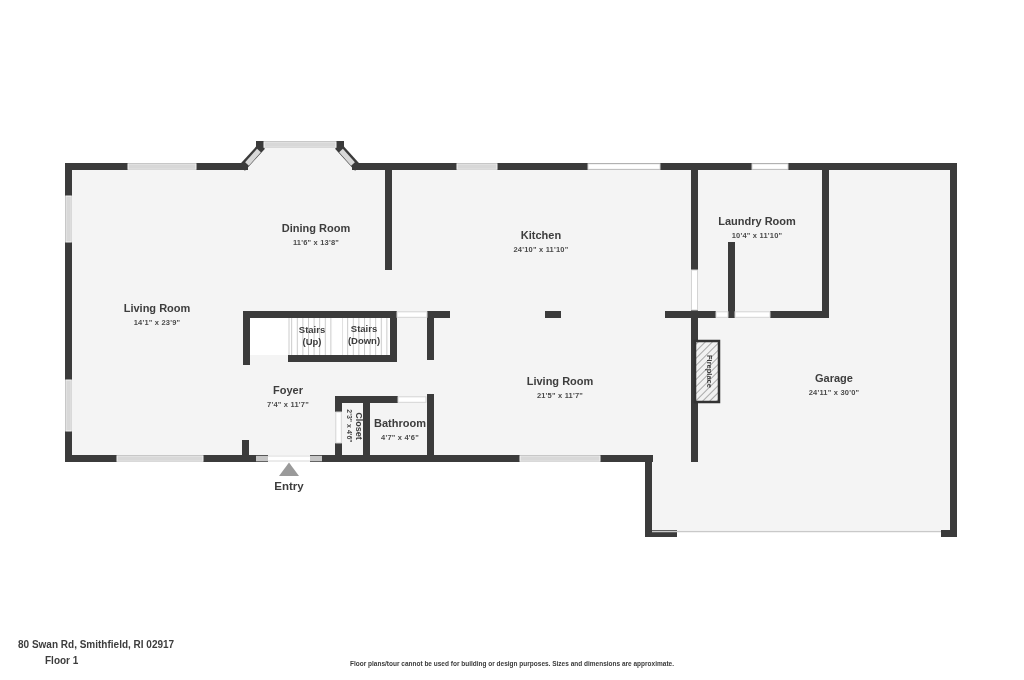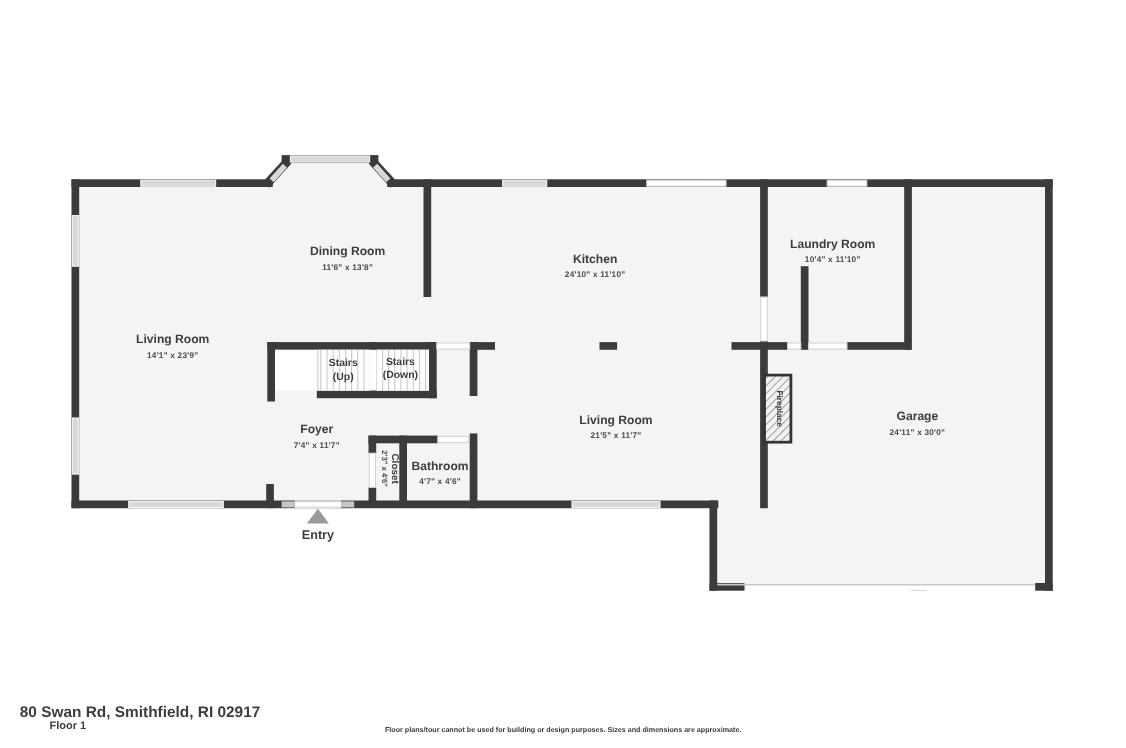--- a/index.html
+++ b/index.html
@@ -7,21 +7,21 @@
         font-family:"Liberation Sans",sans-serif;}
   .plan-svg{position:absolute;left:0;top:0;}
   svg text{font-family:"Liberation Sans",sans-serif;fill:#3d3d3d;}
   .room-name{font-size:11px;font-weight:700;}
   .room-dims{font-size:7.5px;font-weight:600;fill:#4a4a4a;letter-spacing:.2px;}
   .stairs-label{font-size:9.5px;font-weight:700;}
   .entry-label{font-size:11.5px;font-weight:700;}
   .vert-name{font-size:9px;font-weight:700;}
   .vert-dims{font-size:7px;font-weight:600;fill:#4a4a4a;}
   .fireplace-label{font-size:7.5px;font-weight:600;}
-  .address{position:absolute;left:18px;top:639px;font-size:14px;font-weight:700;color:#3d3d3d;}
+  .address{position:absolute;left:18px;top:639px;font-size:10px;font-weight:700;color:#3d3d3d;}
   .floor-label{position:absolute;left:18px;top:655px;font-size:10px;font-weight:700;color:#3d3d3d;padding-left:27px;}
   .disclaimer{position:absolute;left:350px;top:660px;font-size:6.5px;font-weight:600;color:#3a3a3a;}
 </style>
 </head>
 <body>
 
 <div class="page">
   <svg class="plan-svg" width="1024" height="680" viewBox="0 0 1024 680">
 
     <defs>

